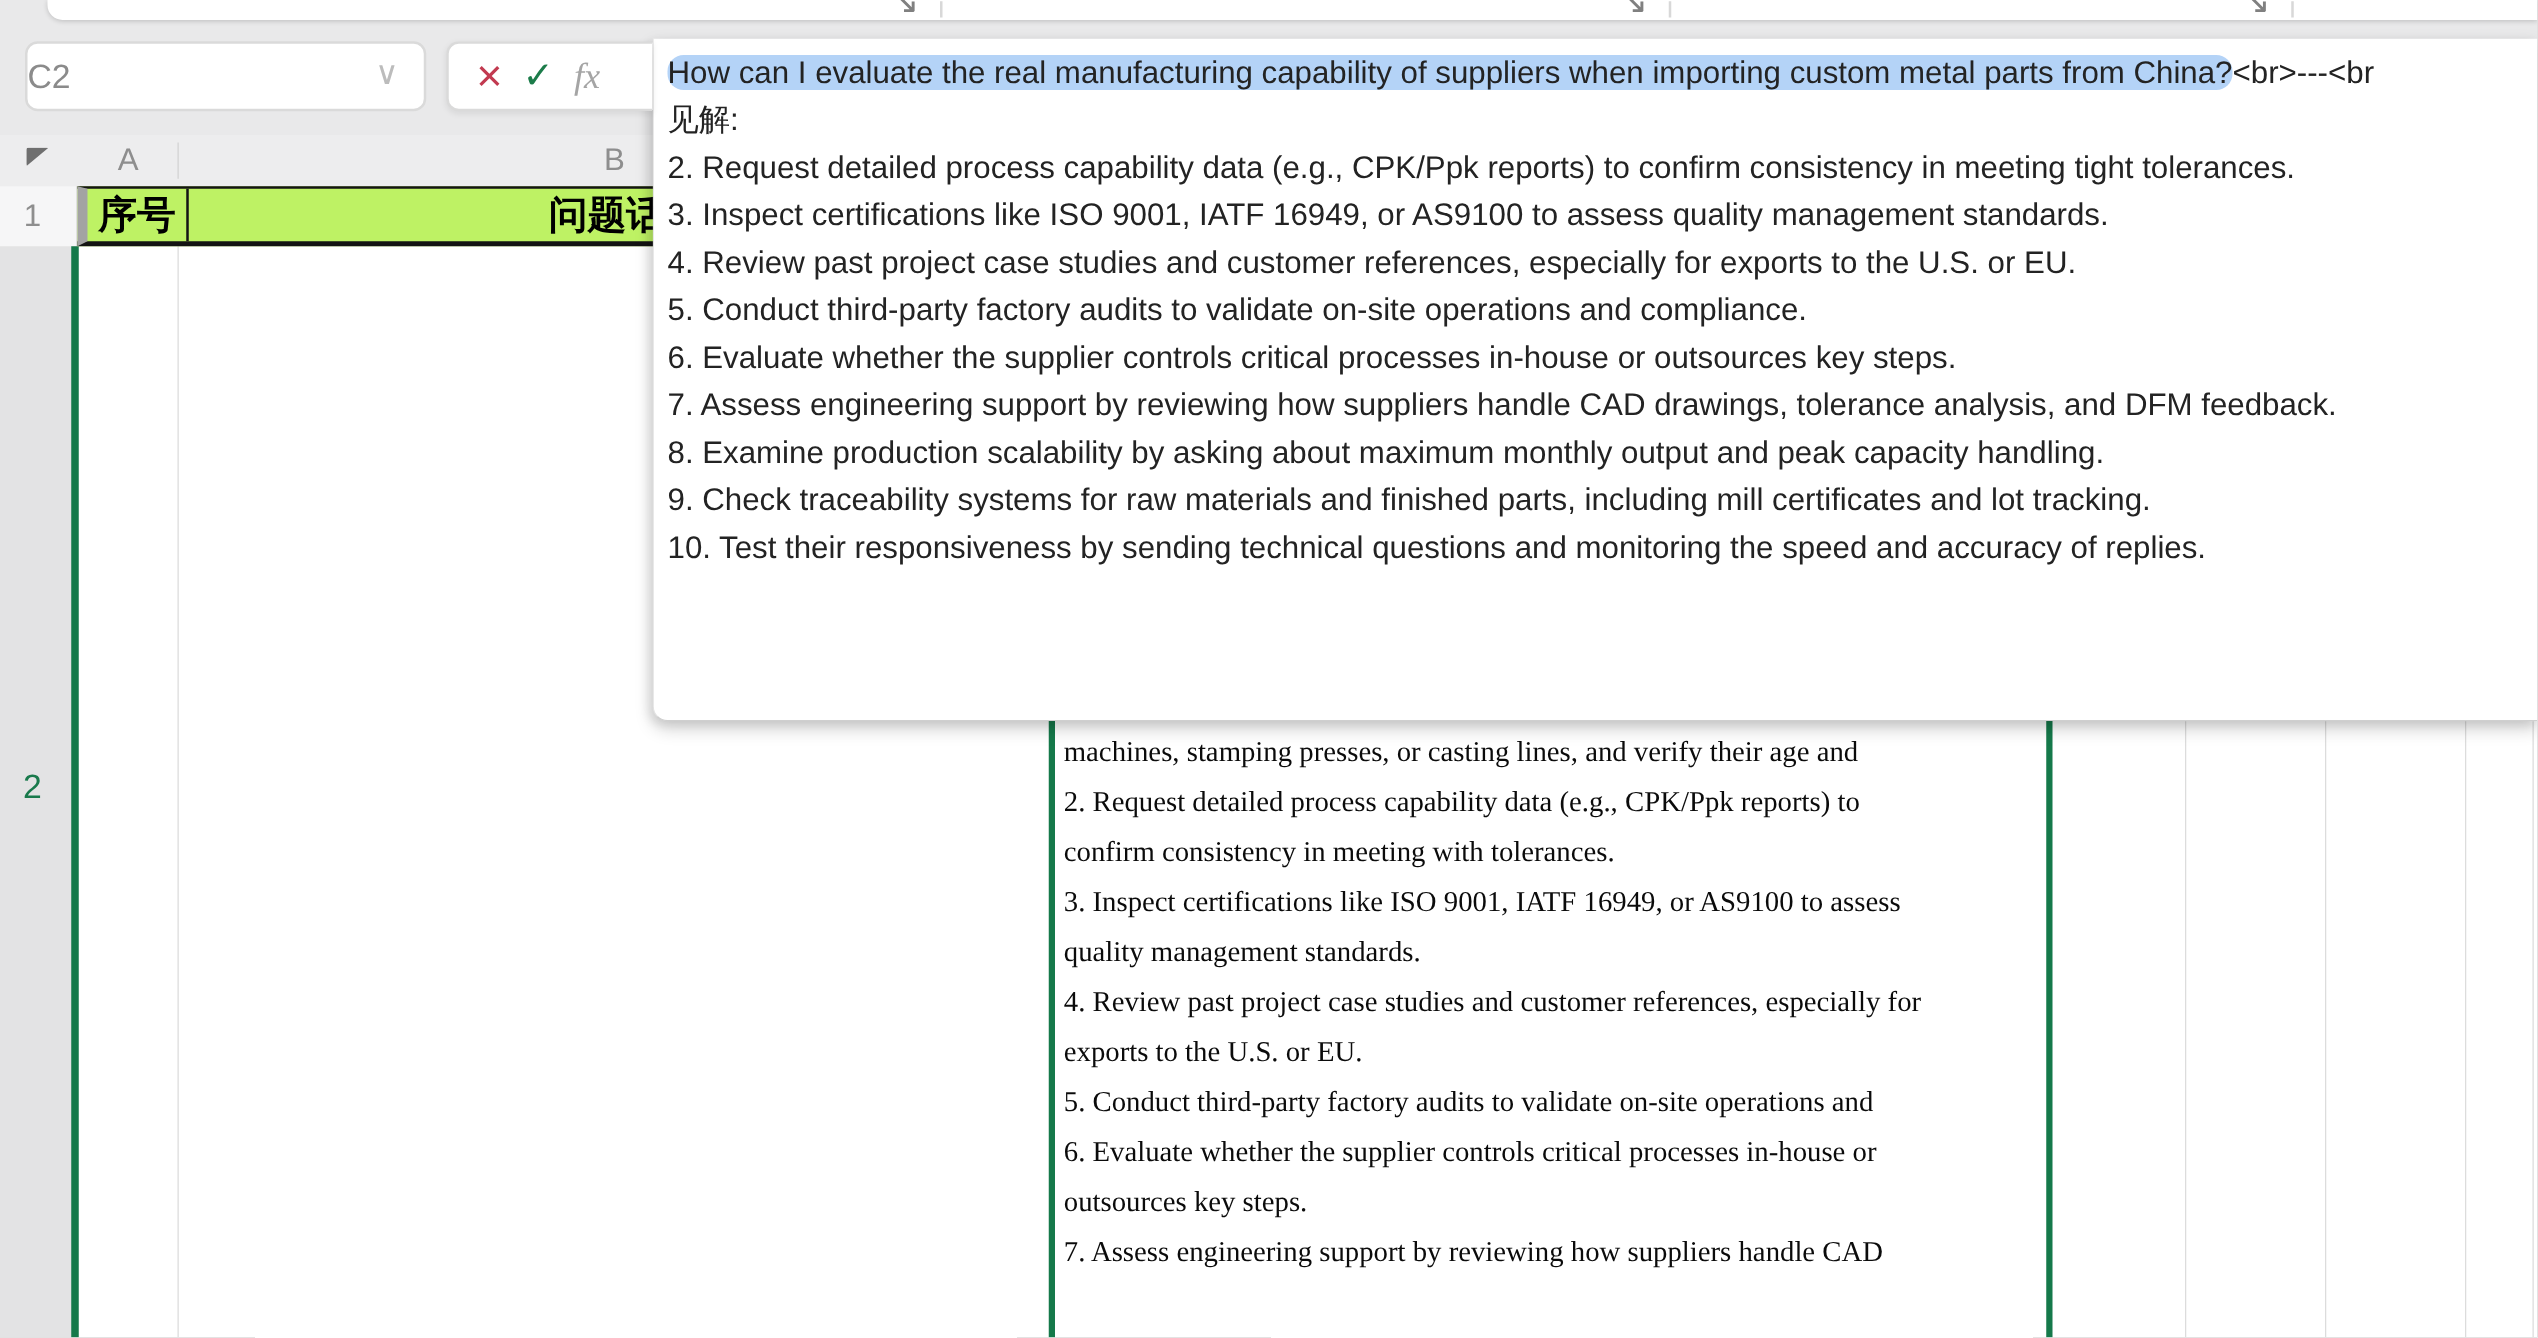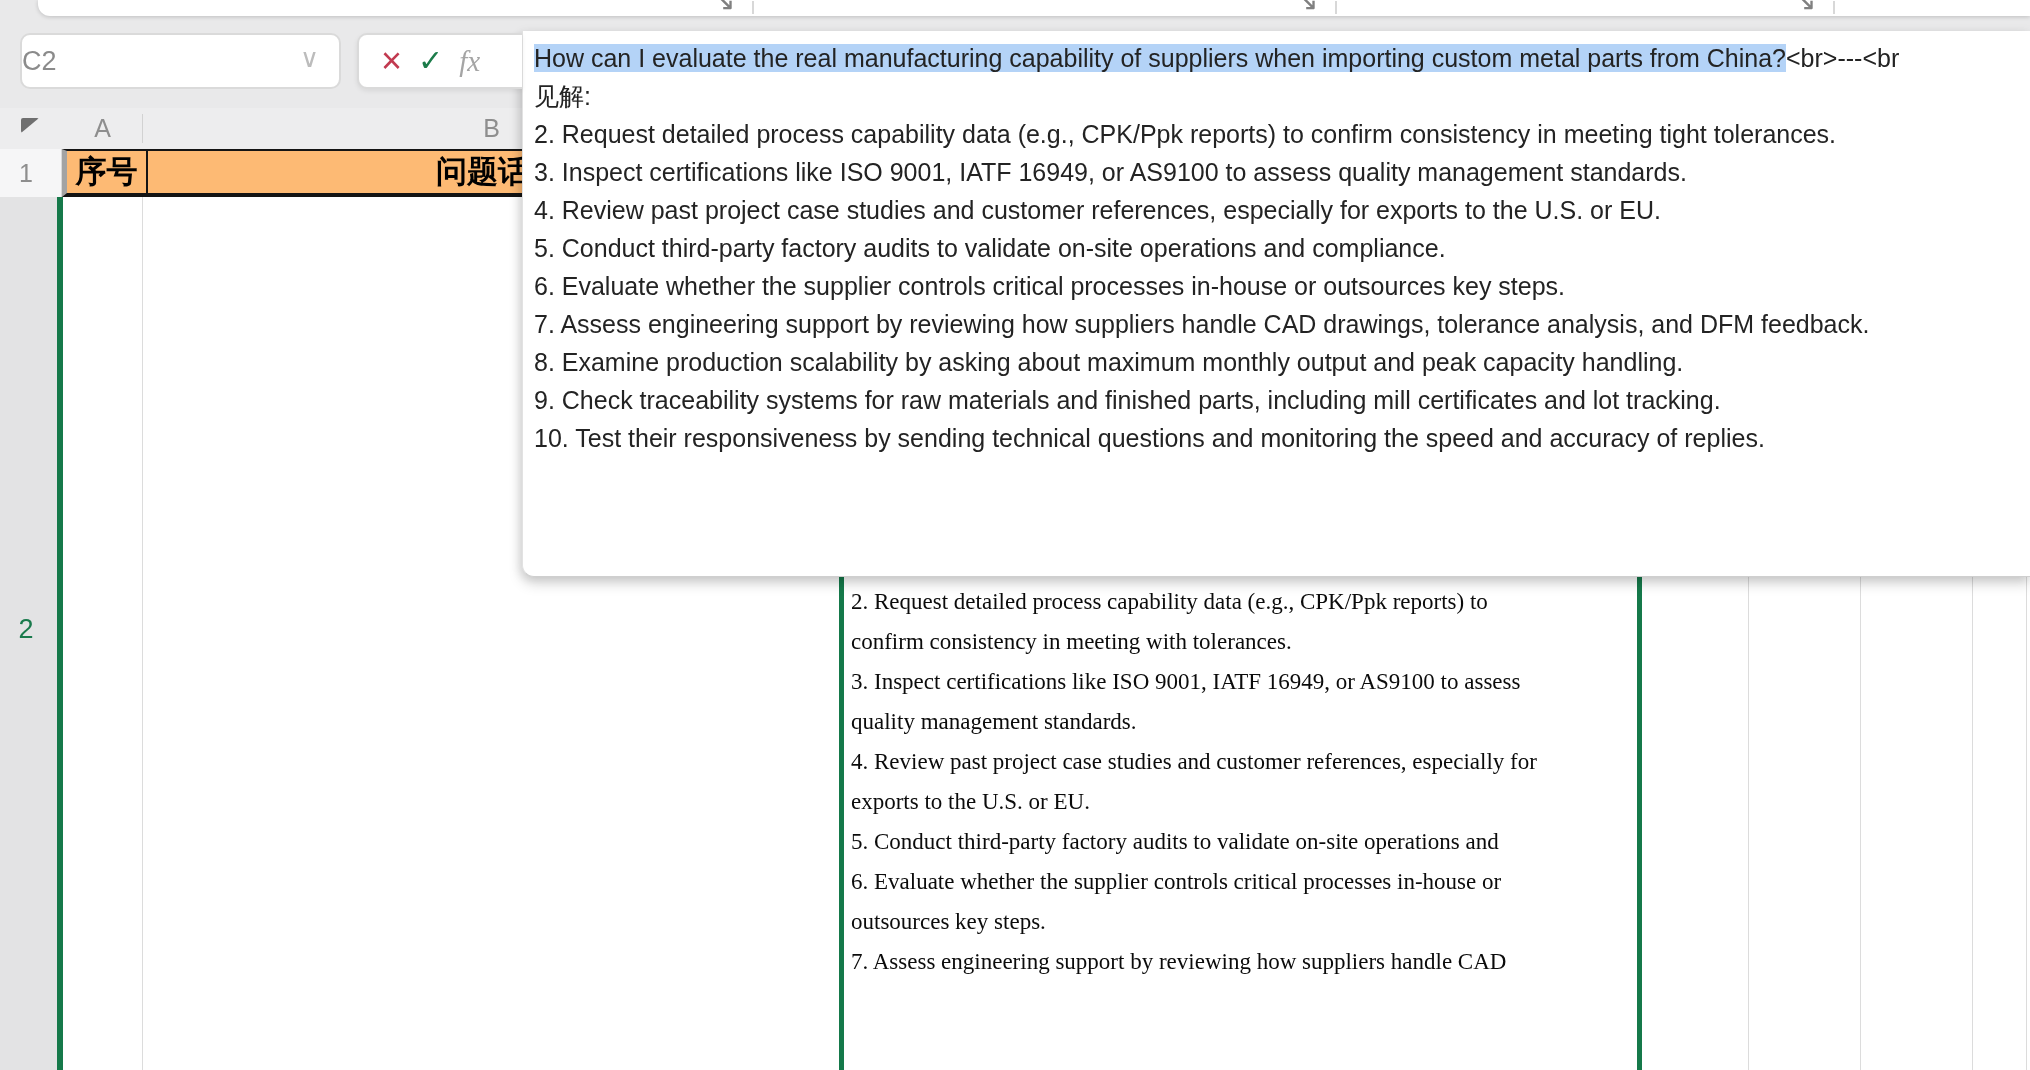--- a/index.html
+++ b/index.html
@@ -27,21 +27,21 @@
   .icon-cancel{color:#c23a50;font-size:36px;line-height:1;font-weight:400;}
   .icon-confirm{color:#1c7c4a;font-size:30px;line-height:1;}
   .icon-fx{color:#a5a5a5;font-size:29px;font-style:italic;font-family:"Liberation Serif",serif;line-height:1;}
 
   
   .formula-panel{position:absolute;left:522px;top:31px;width:1508px;height:546px;background:#fff;
       border-left:1px solid #e2e2e2;border-bottom:1px solid #cfcfcf;border-radius:0 0 0 12px;
       box-shadow:-3px 3px 8px rgba(0,0,0,.08),0 6px 14px rgba(0,0,0,.18);
       overflow:hidden;padding:8px 0 0 11px;box-sizing:border-box;z-index:40;}
   .f-line{height:38px;line-height:38px;font-size:25px;color:#232323;white-space:nowrap;}
-  .hl{background:#b4d3f7;}
+  .hl{background:#b4d3f7;border-radius:13px;}
 
   
   .col-strip{position:absolute;left:0;top:108px;width:2030px;height:41px;background:#ededee;z-index:3;}
   .col-label{position:absolute;top:0;height:41px;line-height:41px;text-align:center;
       color:#8e8e8e;font-size:25px;}
   .col-tick{position:absolute;left:142px;top:6px;width:1px;height:29px;background:#d2d2d2;}
   .select-all-tri{position:absolute;left:21px;top:10px;width:18px;height:15px;background:#6f6f6f;
       clip-path:polygon(0 0,100% 0,0 100%);border-radius:2px;}
 
   
@@ -51,22 +51,22 @@
   .row1-label{position:absolute;left:0;top:0;width:52px;height:48px;line-height:48px;
       text-align:center;color:#8e8e8e;font-size:25px;}
   .row2-block{position:absolute;left:0;top:48px;width:62px;height:873px;background:#e3e3e4;}
   .row2-label{position:absolute;left:0;top:453px;width:52px;height:54px;line-height:54px;
       text-align:center;color:#1a7a4c;font-size:27px;}
   .green-rowbar{position:absolute;left:57px;top:197px;width:6px;height:873px;background:#15794a;z-index:4;}
 
   .vline{position:absolute;width:1px;background:#dcdcdc;z-index:3;}
 
   
-  .table-row1{position:absolute;left:62px;top:149px;width:783px;height:48px;background:#fdba74;
-      border-top:2px solid #141414;border-bottom:4px solid #141414;border-left:5px solid #a3a3a3;
+  .table-row1{position:absolute;left:62px;top:149px;width:783px;height:48px;background:#bef264;
+      border-top:2px solid #141414;border-bottom:4px solid #141414;border-left:8px solid #a3a3a3;
       box-sizing:border-box;z-index:5;}
   .t-div{position:absolute;left:79px;top:0;width:2px;height:42px;background:#141414;}
   .cell-hdr{position:absolute;top:0;height:42px;line-height:42px;text-align:center;
       font-family:"Liberation Serif",serif;font-weight:bold;font-size:31px;color:#000;white-space:nowrap;overflow:hidden;}
 
   
   .sel-border{position:absolute;top:197px;width:5px;height:873px;background:#15794a;z-index:5;}
   .c2-text{position:absolute;left:851px;top:582px;width:783px;height:488px;overflow:hidden;
       font-family:"Liberation Serif",serif;font-size:23px;color:#0b0b0b;z-index:4;}
   .c-line{height:40px;line-height:40px;white-space:nowrap;}
@@ -120,20 +120,21 @@
   <div class="table-row1">
     <div class="cell-hdr" style="left:0;width:79px;">序号</div>
     <div class="t-div"></div>
     <div class="cell-hdr" style="left:81px;width:700px;">问题话题</div>
   </div>
 
   <div class="sel-border" style="left:839px;"></div>
   <div class="sel-border" style="left:1637px;"></div>
 
   <div class="c2-text">
+    <div class="c-line">machines, stamping presses, or casting lines, and verify their age and</div>
     <div class="c-line">2. Request detailed process capability data (e.g., CPK/Ppk reports) to</div>
     <div class="c-line">confirm consistency in meeting with tolerances.</div>
     <div class="c-line">3. Inspect certifications like ISO 9001, IATF 16949, or AS9100 to assess</div>
     <div class="c-line">quality management standards.</div>
     <div class="c-line">4. Review past project case studies and customer references, especially for</div>
     <div class="c-line">exports to the U.S. or EU.</div>
     <div class="c-line">5. Conduct third-party factory audits to validate on-site operations and</div>
     <div class="c-line">6. Evaluate whether the supplier controls critical processes in-house or</div>
     <div class="c-line">outsources key steps.</div>
     <div class="c-line">7. Assess engineering support by reviewing how suppliers handle CAD</div>

